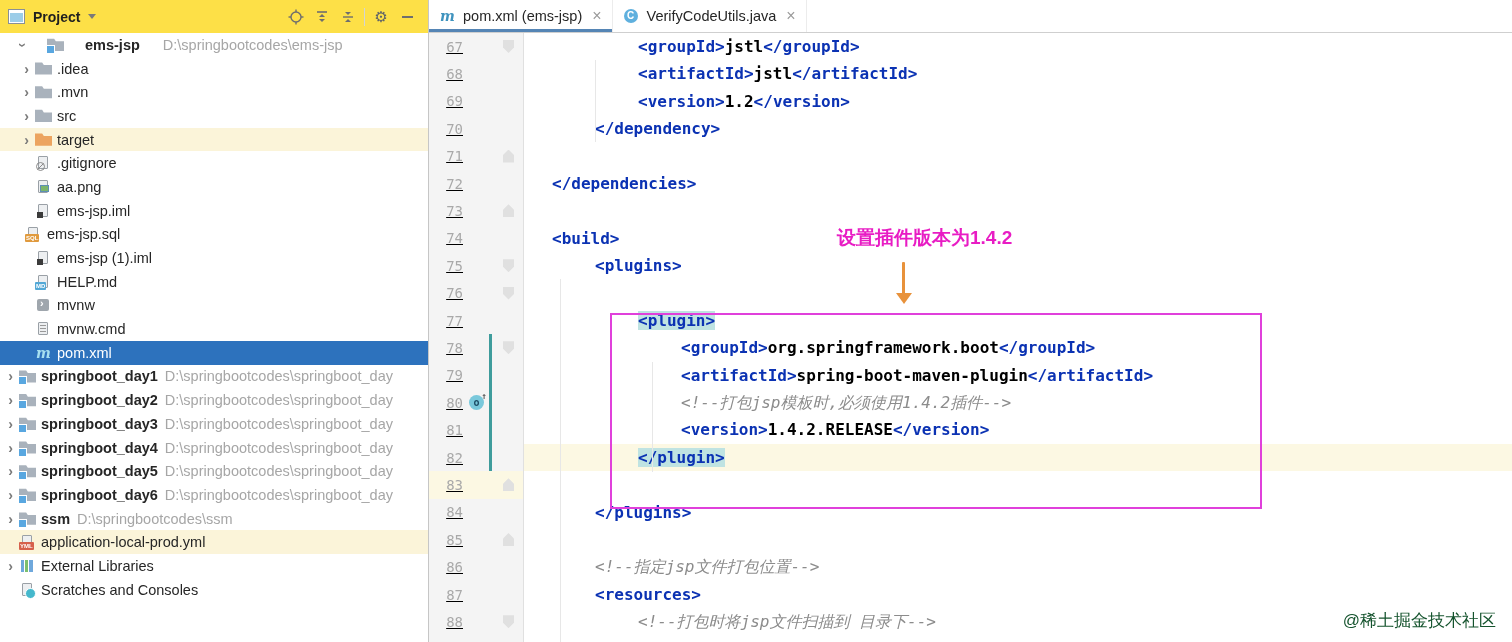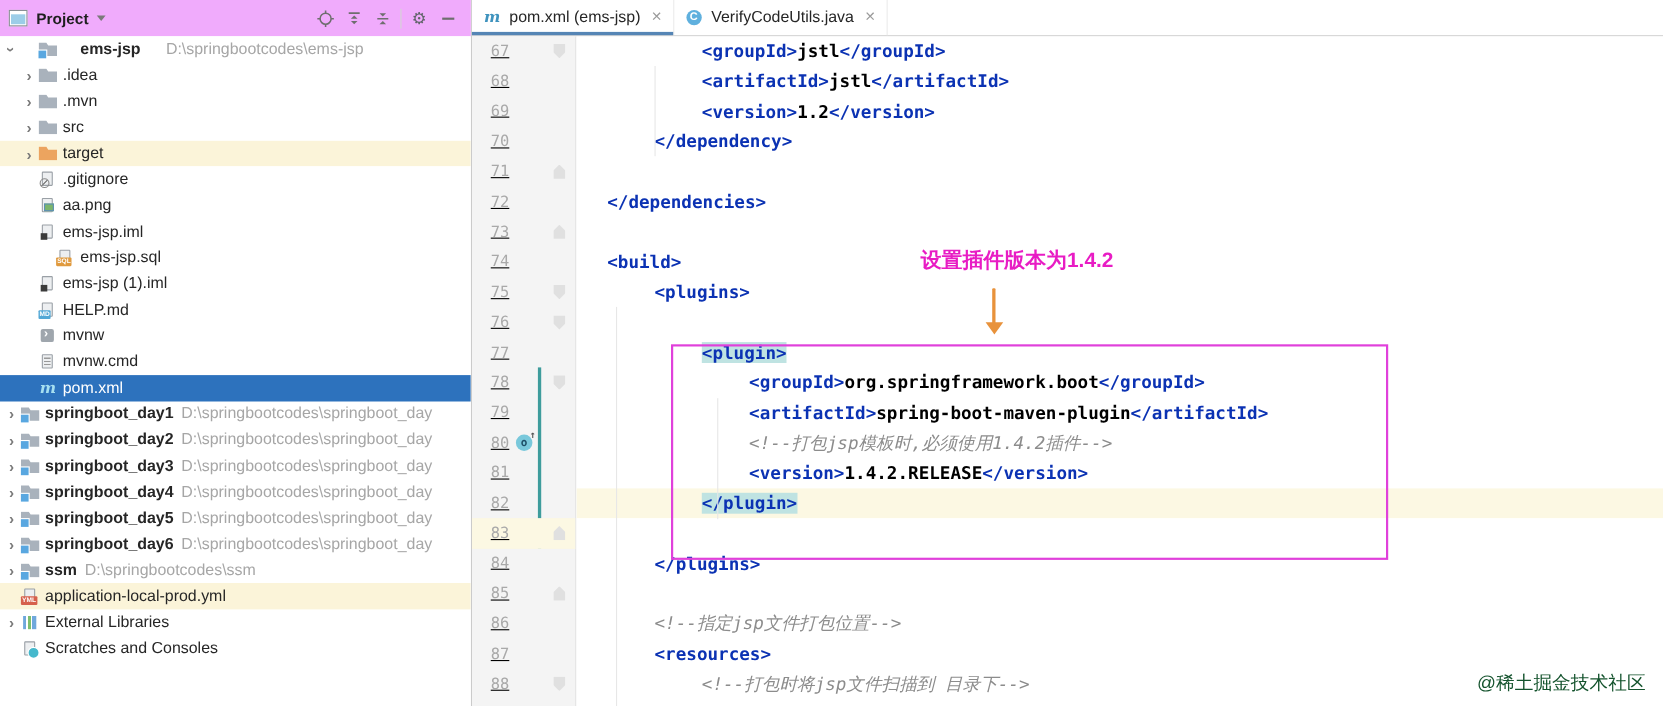--- a/index.html
+++ b/index.html
@@ -1,21 +1,21 @@
 <!DOCTYPE html>
 <html style="--tag-blue: #0B32B3; --value-black: #000000; --comment-gray: #8C8C8C; --selection-blue: #2D72BD; --row-highlight: #FBF4D9; --current-line: #FCF8E3; --match-highlight: #BFE3E2; --annotation-magenta: #E81CC4; --box-magenta: #E040DB; --arrow-orange: #E8923B; --vcs-teal: #3E9C9C; --tab-underline: #5585B5;"><head>
 <meta charset="utf-8">
 <style>
   html,body{margin:0;padding:0;background:#ddd;}
   .app{position:relative;width:1512px;height:642px;background:#fff;overflow:hidden;
        font-family:"Liberation Sans",sans-serif;-webkit-font-smoothing:antialiased;}
 
   
   .left-panel{position:absolute;left:0;top:0;bottom:0;width:428px;background:#fff;border-right:1px solid #C6C6C6;}
-  .phdr{height:33px;background:#f0abfc;display:flex;align-items:center;padding:0 8px;box-sizing:border-box;}
+  .phdr{height:33px;background:#fde047;display:flex;align-items:center;padding:0 8px;box-sizing:border-box;}
   .winicon{width:15px;height:13px;border:1px solid #8A9096;background:#fff;position:relative;flex:none;}
   .winicon::after{content:"";position:absolute;left:1px;right:1px;top:3px;bottom:1px;background:#9CCDE8;}
   .ptitle{margin-left:8px;font-size:14px;font-weight:600;color:#1F1F1F;}
   .caret{width:0;height:0;border-left:4.5px solid transparent;border-right:4.5px solid transparent;border-top:5px solid #7A7A7A;margin-left:8px;}
   .spacer{flex:1;}
   .tbico{width:26px;height:22px;display:flex;align-items:center;justify-content:center;color:#5F6368;}
   .tbico svg{display:block;}
   .tbsep{width:1px;height:18px;background:#D4D4D4;margin:0 3px;}
   .minus{width:11px;height:2px;background:#6E6E6E;}
 
@@ -132,21 +132,21 @@
           <path d="M8 10l3 3H5z" fill="#6E6E6E"></path>
           </svg>
       </span>
       <span class="tbsep"></span>
       <span class="tbico" style="font-size:15px;">⚙</span>
       <span class="tbico">
           <span class="minus"></span>
         </span>
     </div>
     <div class="tree">
-        <div class="trow bold" style="padding-left: 2px; gap: 16px;">
+        <div class="trow bold" style="padding-left: 14px; gap: 16px;">
           <span class="chev down">›</span>
           <span class="icn project-folder"></span>
           <span class="tlabel">ems-jsp</span>
           <span class="tpath">D:\springbootcodes\ems-jsp</span>
         </div>
         <div class="trow" style="padding-left: 18px;">
           <span class="chev">›</span>
           <span class="icn folder"></span>
           <span class="tlabel">.idea</span>
         </div>
@@ -173,21 +173,21 @@
         <div class="trow" style="padding-left: 18px;">
           <span class="chev"></span>
           <span class="icn file-image"></span>
           <span class="tlabel">aa.png</span>
         </div>
         <div class="trow" style="padding-left: 18px;">
           <span class="chev"></span>
           <span class="icn file-iml"></span>
           <span class="tlabel">ems-jsp.iml</span>
         </div>
-        <div class="trow" style="padding-left: 34px;">
+        <div class="trow" style="padding-left: 8px;">
           <span class="chev"></span>
           <span class="icn file-sql"></span>
           <span class="tlabel">ems-jsp.sql</span>
         </div>
         <div class="trow" style="padding-left: 18px;">
           <span class="chev"></span>
           <span class="icn file-iml"></span>
           <span class="tlabel">ems-jsp (1).iml</span>
         </div>
         <div class="trow" style="padding-left: 18px; align-items: center;">

